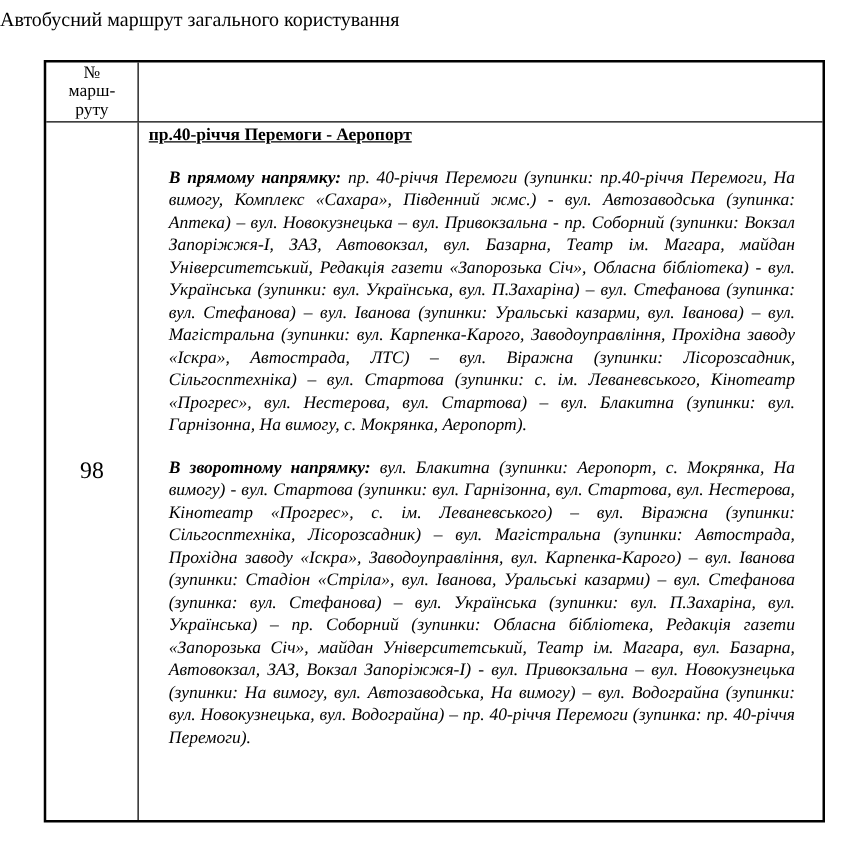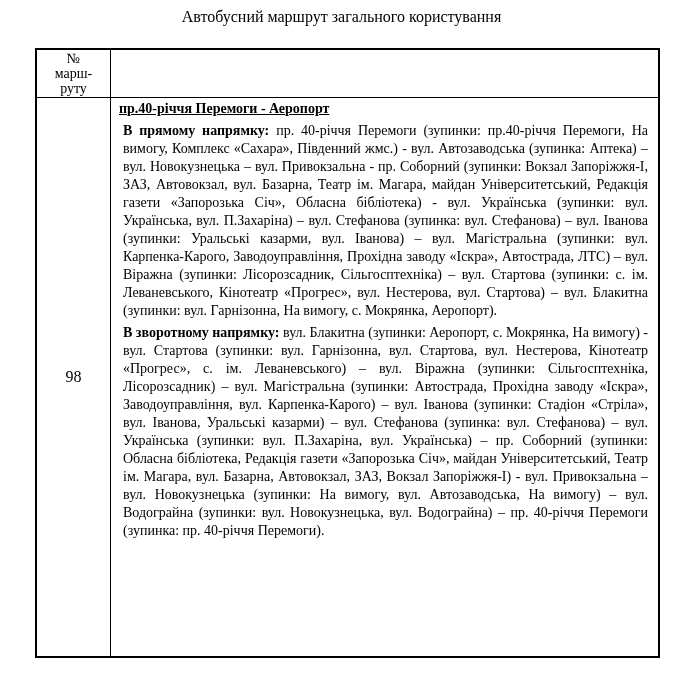--- a/index.html
+++ b/index.html
@@ -10,21 +10,20 @@
     color: #000000;
     font-family: "Liberation Serif", serif;
     position: relative;
     overflow: hidden;
   }
   .doc-title {
     position: absolute;
     top: 7px;
     left: 0;
     width: 100%;
-    text-align: center;
     font-size: 16px;
     line-height: 19px;
   }
   .route-table {
     position: absolute;
     top: 48px;
     left: 35px;
     width: 625px;
     box-sizing: border-box;
     border: 2px solid #000000;
@@ -44,33 +43,33 @@
   }
   .name-col { flex: 1; box-sizing: border-box; }
   .thead .num-col { height: 47px; font-size: 14px; line-height: 15px; }
   .thead .name-col {
     display: flex;
     align-items: center;
     justify-content: center;
     font-size: 15px;
   }
   .tbody { min-height: 558px; }
-  .tbody .num-col { font-size: 16px; }
+  .tbody .num-col { font-size: 19px; }
   .tbody .name-col {
     padding: 2px 6px 3px 8px;
     font-size: 14px;
     line-height: 18px;
     text-align: justify;
   }
   .route-title {
     margin: 0;
     font-weight: bold;
     text-decoration: underline;
   }
-  .direction { margin: 4px; }
+  .direction { margin: 16px; font-style: italic; }
   .dir-label { font-weight: bold; }
 </style>
 </head>
 <body>
 
 <div class="doc-title">Автобусний маршрут загального користування</div>
 
 <div class="route-table">
 
   <div class="trow thead">

